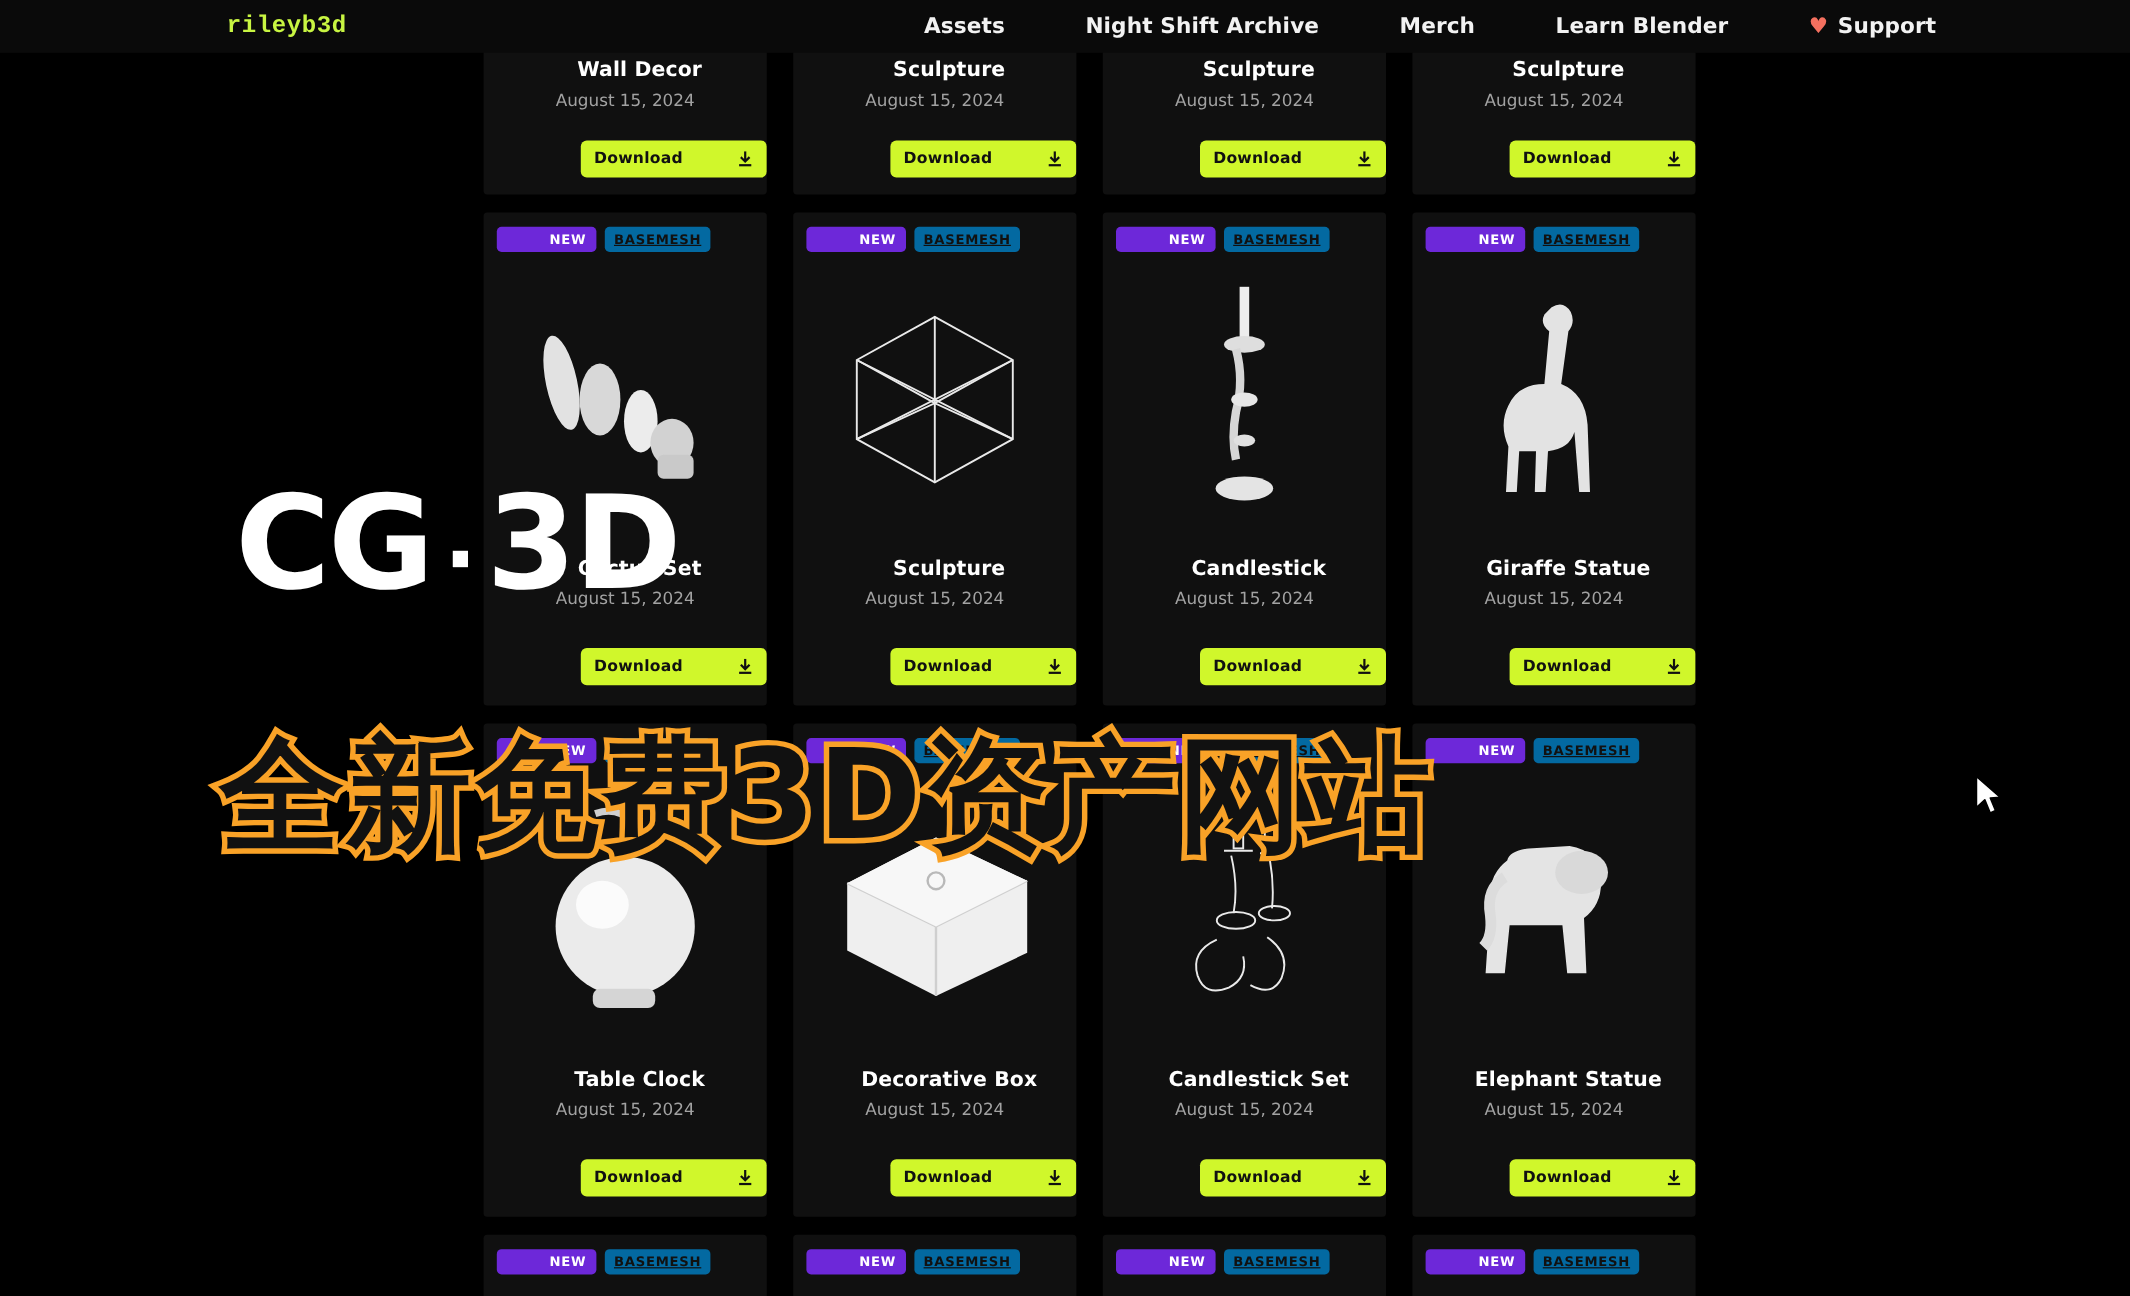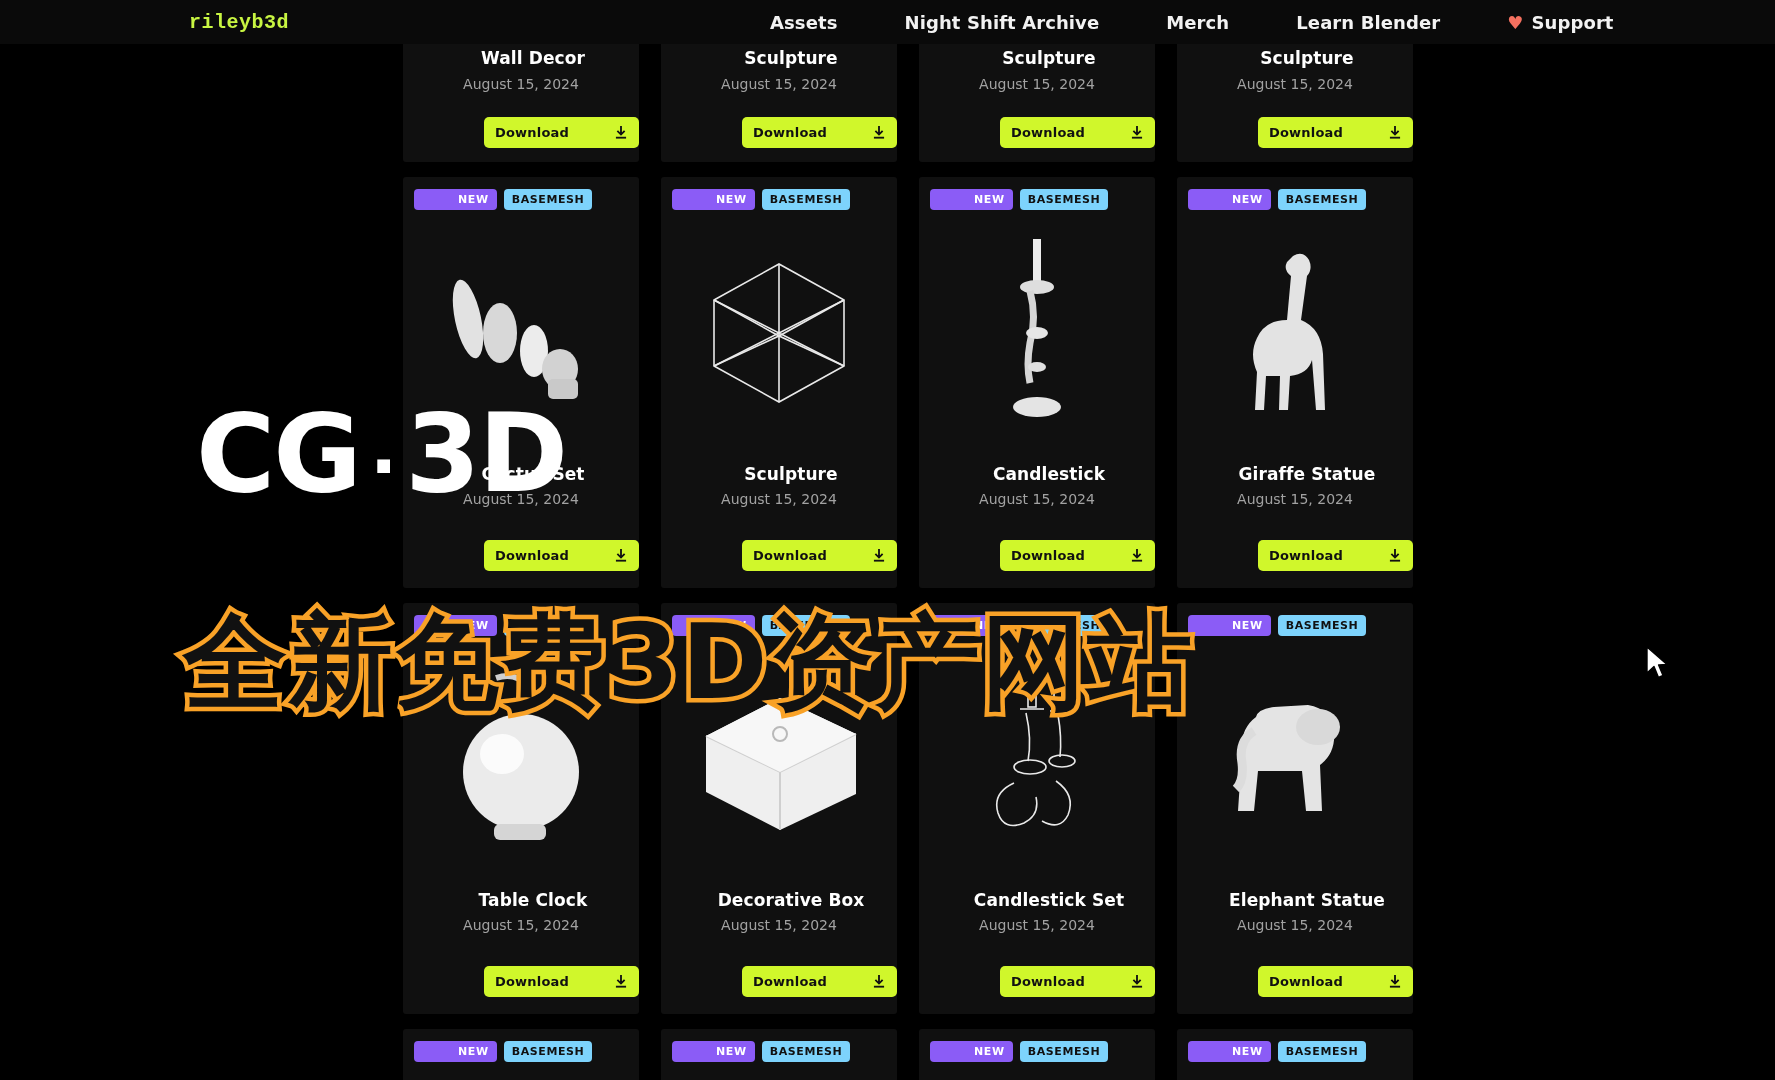--- a/index.html
+++ b/index.html
@@ -57,22 +57,22 @@
 
   .badges {
     position: absolute; top: 12px; left: 11px;
     display: flex; gap: 7px; z-index: 5;
   }
   .badge {
     font-size: 11px; font-weight: 700; letter-spacing: .6px;
     padding: 4px 8px; border-radius: 4px;
     font-family: "DejaVu Sans", "Liberation Sans", sans-serif;
   }
-  .badge.new { background: #8b5cf6; color: #ffffff; padding-left: 44px; }
-  .badge.mesh { background: #7dd3fc; color: #111111; }
+  .badge.new { background: #6d28d9; color: #ffffff; padding-left: 44px; }
+  .badge.mesh { background: #0369a1; color: #111111; text-decoration: underline; }
 
   .thumb {
     position: absolute; top: 40px; left: 0; width: 100%; height: 230px;
     display: flex; align-items: center; justify-content: center;
   }
   .thumb svg { display: block; }
 
   .card-title {
     position: absolute; left: 0; width: 100%;
     text-align: center; color: #ffffff;

